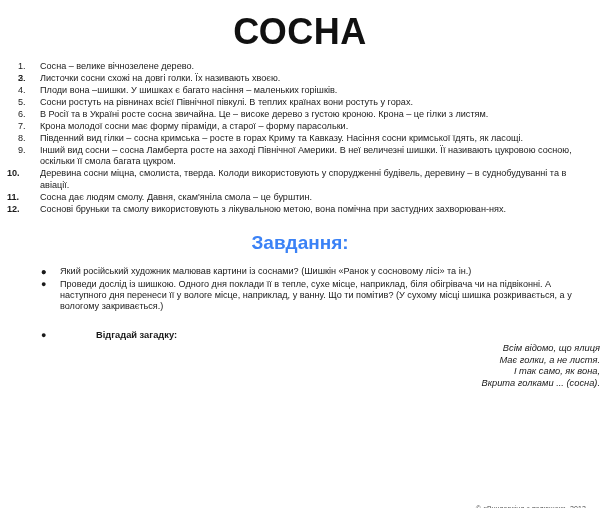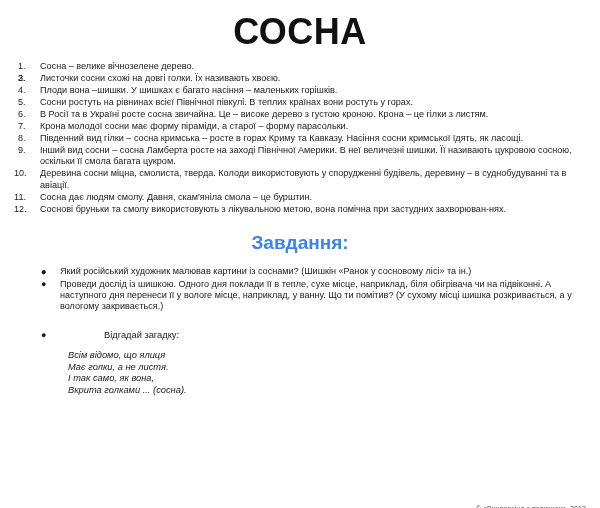--- a/index.html
+++ b/index.html
@@ -50,21 +50,21 @@
     text-align: left;
     color: #1a1a1a;
   }
   .facts li .num {
     position: absolute;
     left: 18px;
     width: 19px;
     text-align: left;
     color: #1a1a1a;
   }
-  .facts li.wide .num { left: 14px; }
+  .facts li.wide .num { left: 7px; font-weight: bold; }
 
   
   .section-title {
     text-align: center;
     font-size: 19px;
     font-weight: bold;
     margin: 17px 0 0 0;
     line-height: 1.15;
     color: #3b82f6;
   }
@@ -99,29 +99,30 @@
   }
   .riddle-block .bullet {
     position: absolute;
     left: 41px;
     top: 0.5px;
     font-size: 9px;
     line-height: 11.8px;
   }
   .riddle-title {
     font-size: 9.3px;
-    font-weight: normal;
+    font-weight: bold;
     line-height: 11.8px;
-    margin: 8px;
+    margin: 0;
     padding-left: 36px;
   }
   .riddle-lines {
     margin: 1px 0 0 0;
     padding: 0;
     list-style: none;
+    text-align: right;
   }
   .riddle-lines li {
     font-size: 9.3px;
     font-style: italic;
     line-height: 11.9px;
     margin: 0;
     padding-left: 8px;
     color: #1a1a1a;
   }
 

